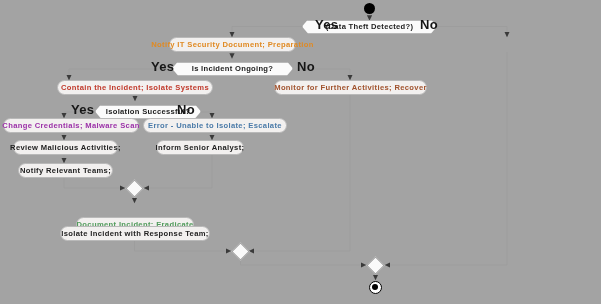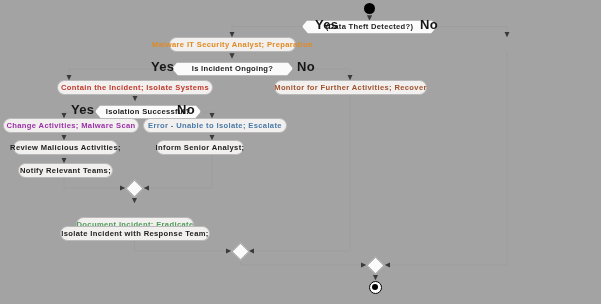--- a/index.html
+++ b/index.html
@@ -158,36 +158,36 @@
       <path d="M375.5,271.5 L375.5,280" marker-end="url(#ah)"></path>
     </g>
   </svg>
 
   <div class="start-node" style="left:364px; top:3px;"></div>
 
   <div class="decision" style="left:302px; top:19.5px; width:135px;">(Data Theft Detected?)</div>
   <div class="edge-label" style="left:315px; top:17px;">Yes</div>
   <div class="edge-label" style="left:420px; top:17px;">No</div>
 
-  <div class="node action" style="left:169px; top:37px; width:127px; color:#e08a23;">Malware IT Security Analyst; Preparation</div>
+  <div class="node action" style="left:169px; top:37px; width:127px; color:#e08a23;">Notify IT Security Document; Preparation</div>
 
 
   <div class="decision" style="left:172px; top:61.5px; width:121px;">Is Incident Ongoing?</div>
   <div class="edge-label" style="left:151px; top:58.5px;">Yes</div>
   <div class="edge-label" style="left:297px; top:58.5px;">No</div>
 
   <div class="node action" style="left:57px; top:80px; width:156px; color:#c0392b;">Contain the Incident; Isolate Systems</div>
 
   <div class="node action" style="left:274px; top:80px; width:153px; color:#a0522d;">Monitor for Further Activities; Recover</div>
 
   <div class="decision" style="left:95px; top:104.5px; width:106px;">Isolation Successful?</div>
   <div class="edge-label" style="left:71px; top:101.5px;">Yes</div>
   <div class="edge-label" style="left:177px; top:101.5px;">No</div>
 
-  <div class="node action" style="left:3px; top:118px; width:136px; color:#9b30a8;">Change Activities; Malware Scan</div>
+  <div class="node action" style="left:3px; top:118px; width:136px; color:#9b30a8;">Change Credentials; Malware Scan</div>
 
   <div class="node action" style="left:143px; top:118px; width:144px; color:#4a7aa8;">Error - Unable to Isolate; Escalate</div>
 
   <div class="node action" style="left:13px; top:140px; width:105px;">Review Malicious Activities;</div>
 
   <div class="node action" style="left:156px; top:140px; width:88px;">Inform Senior Analyst;</div>
 
   <div class="node action" style="left:18px; top:163px; width:95px;text-align:right;">Notify Relevant Teams;</div>
 
   <div class="merge" style="left:128px; top:181.5px;"></div>

